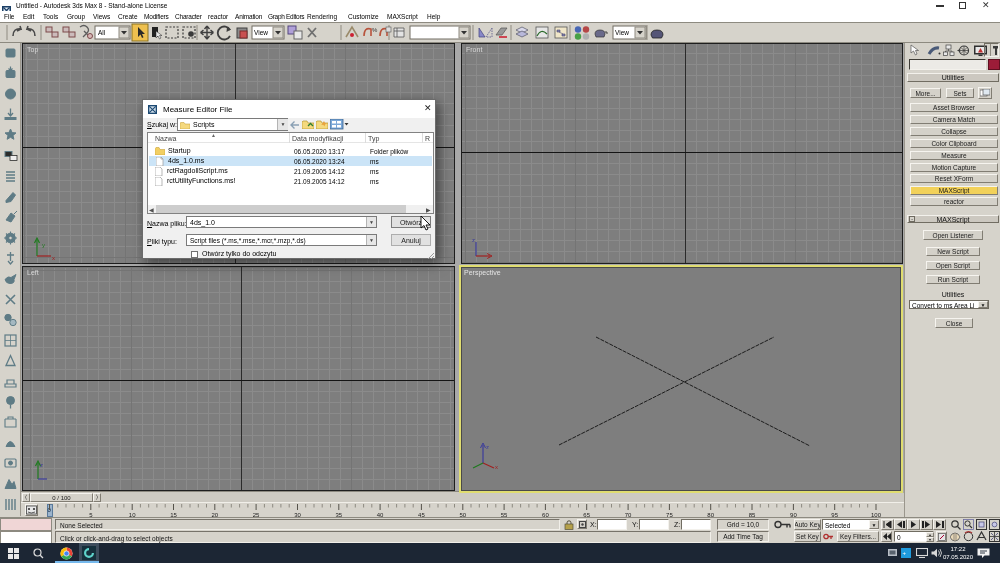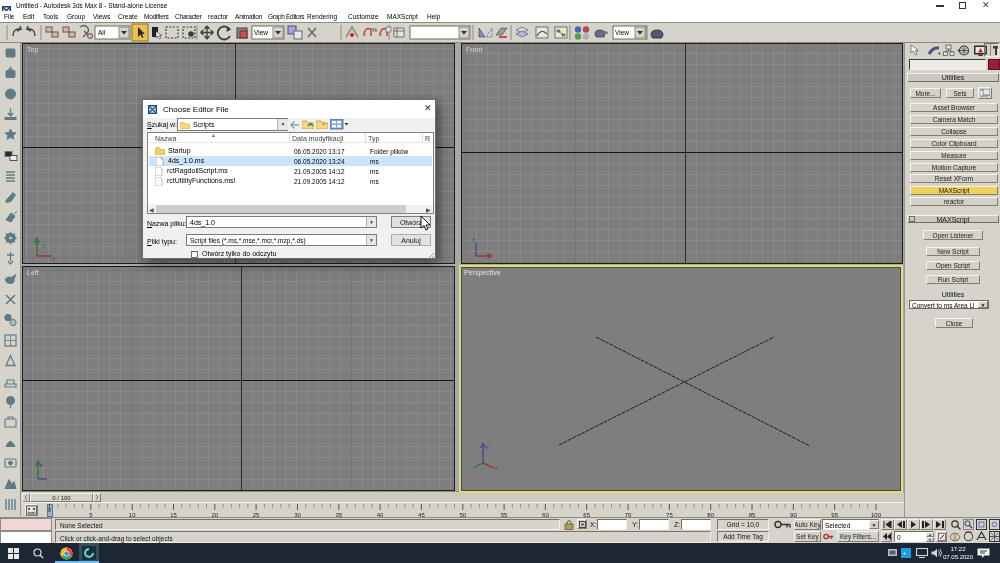--- a/index.html
+++ b/index.html
@@ -700,21 +700,21 @@
 </div>
 
 <div class="abs" id="dialog" style="left:142px;top:99px;width:294px;height:160px;background:#f0f0f0;border:1px solid #6b6b6b;box-shadow:3px 4px 12px rgba(0,0,0,0.5);">
 
   <div class="abs" style="left:0;top:0;width:292px;height:18px;background:#fff;"></div>
   <svg class="abs" style="left:5px;top:5px;" width="9" height="9">
       <rect width="9" height="9" fill="#1d4a73"></rect>
       <rect x="1.3" y="1.3" width="6.4" height="6.4" fill="#cfdde9"></rect>
       <path d="M1.3 1.3 L7.7 7.7 M7.7 1.3 L1.3 7.7" stroke="#1d4a73" stroke-width="1.1"></path>
     </svg>
-  <div class="abs" style="left:20px;top:5px;font-size:8px;color:#000;">Choose Editor File</div>
+  <div class="abs" style="left:20px;top:5px;font-size:8px;color:#000;">Measure Editor File</div>
   <div class="abs" style="left:281px;top:3px;font-size:9px;color:#222;">✕</div>
 
   <div class="abs" style="left:4px;top:21px;font-size:7px;color:#000;"><u>S</u>zukaj w:</div>
   <div class="abs sunk" style="left:34px;top:18px;width:111px;height:13px;background:#fff;border:1px solid #7a7a7a;">
     <svg class="abs" style="left:2px;top:2px;" width="10" height="8">
         <path d="M0 2 L0 8 L10 8 L10 3 L5 3 L4 1.5 L1 1.5 Z" fill="#f5d97e" stroke="#c9a53f" stroke-width="0.6"></path>
       </svg>
     <div class="abs" style="left:15px;top:2px;font-size:7px;">Scripts</div>
     <div class="abs" style="left:99px;top:0;width:11px;height:11px;background:#e6e6e6;border-left:1px solid #b4b4b4;text-align:center;font-size:5px;line-height:11px;color:#444;">▼</div>
   </div>

